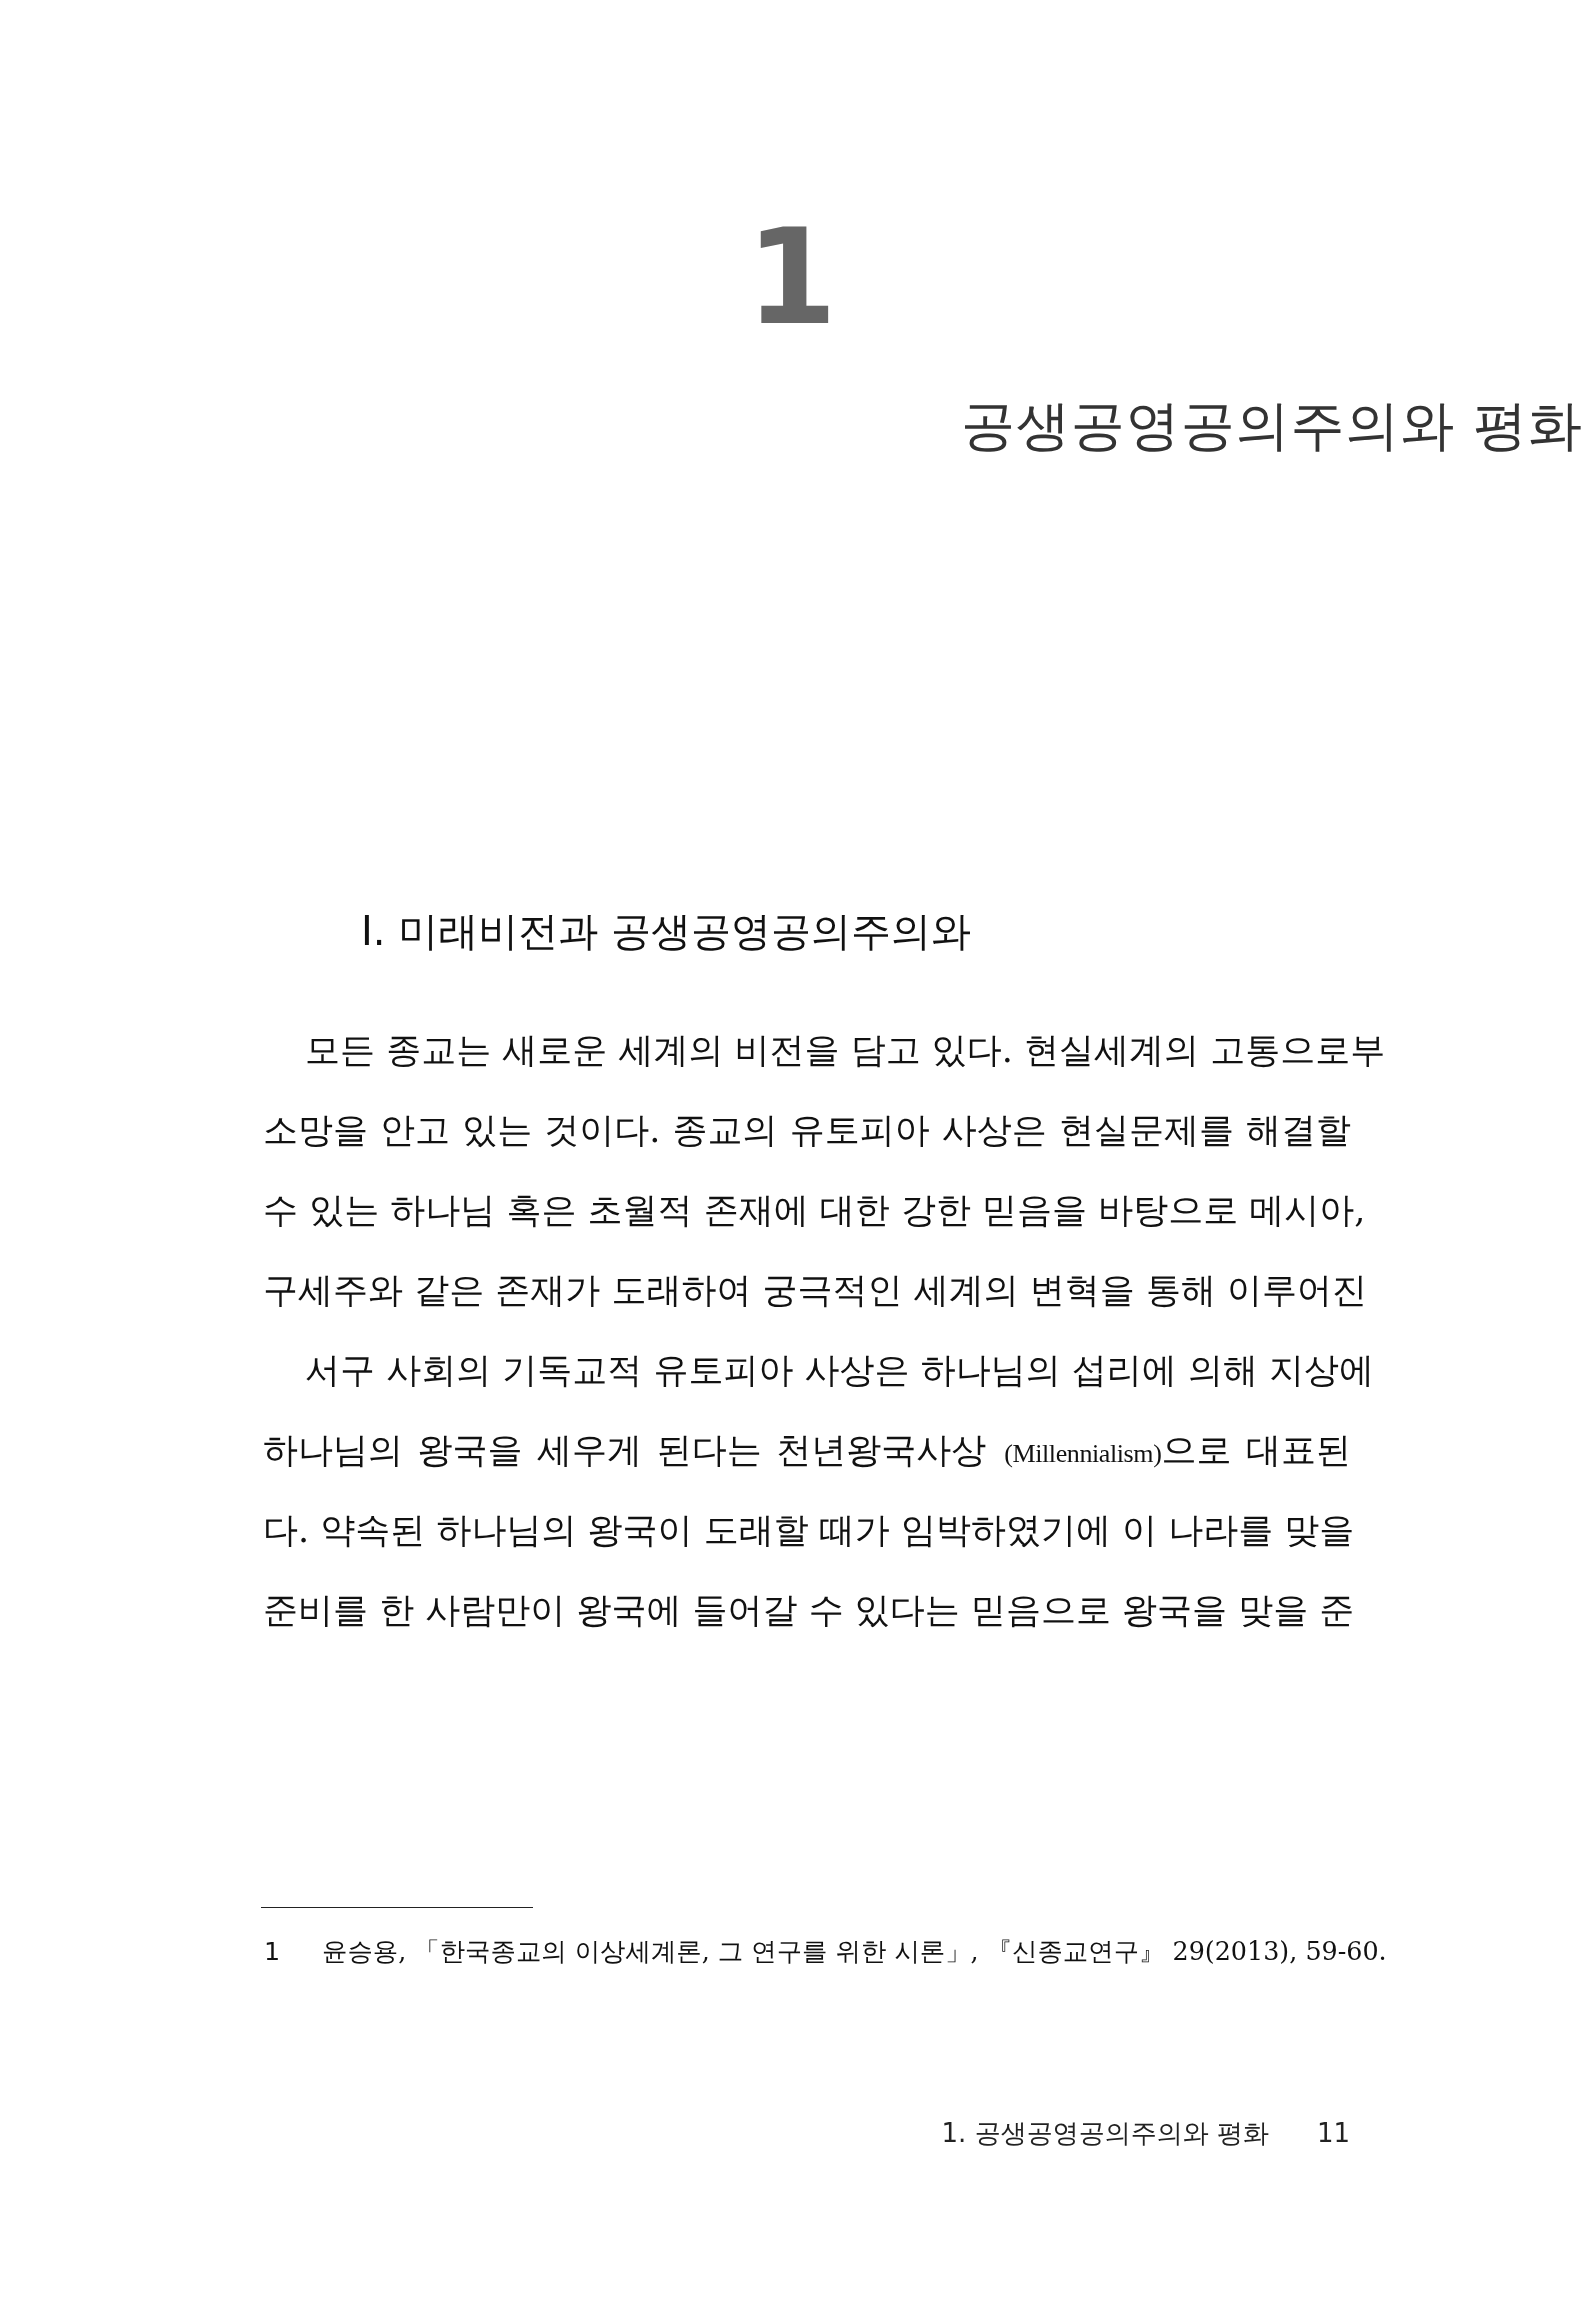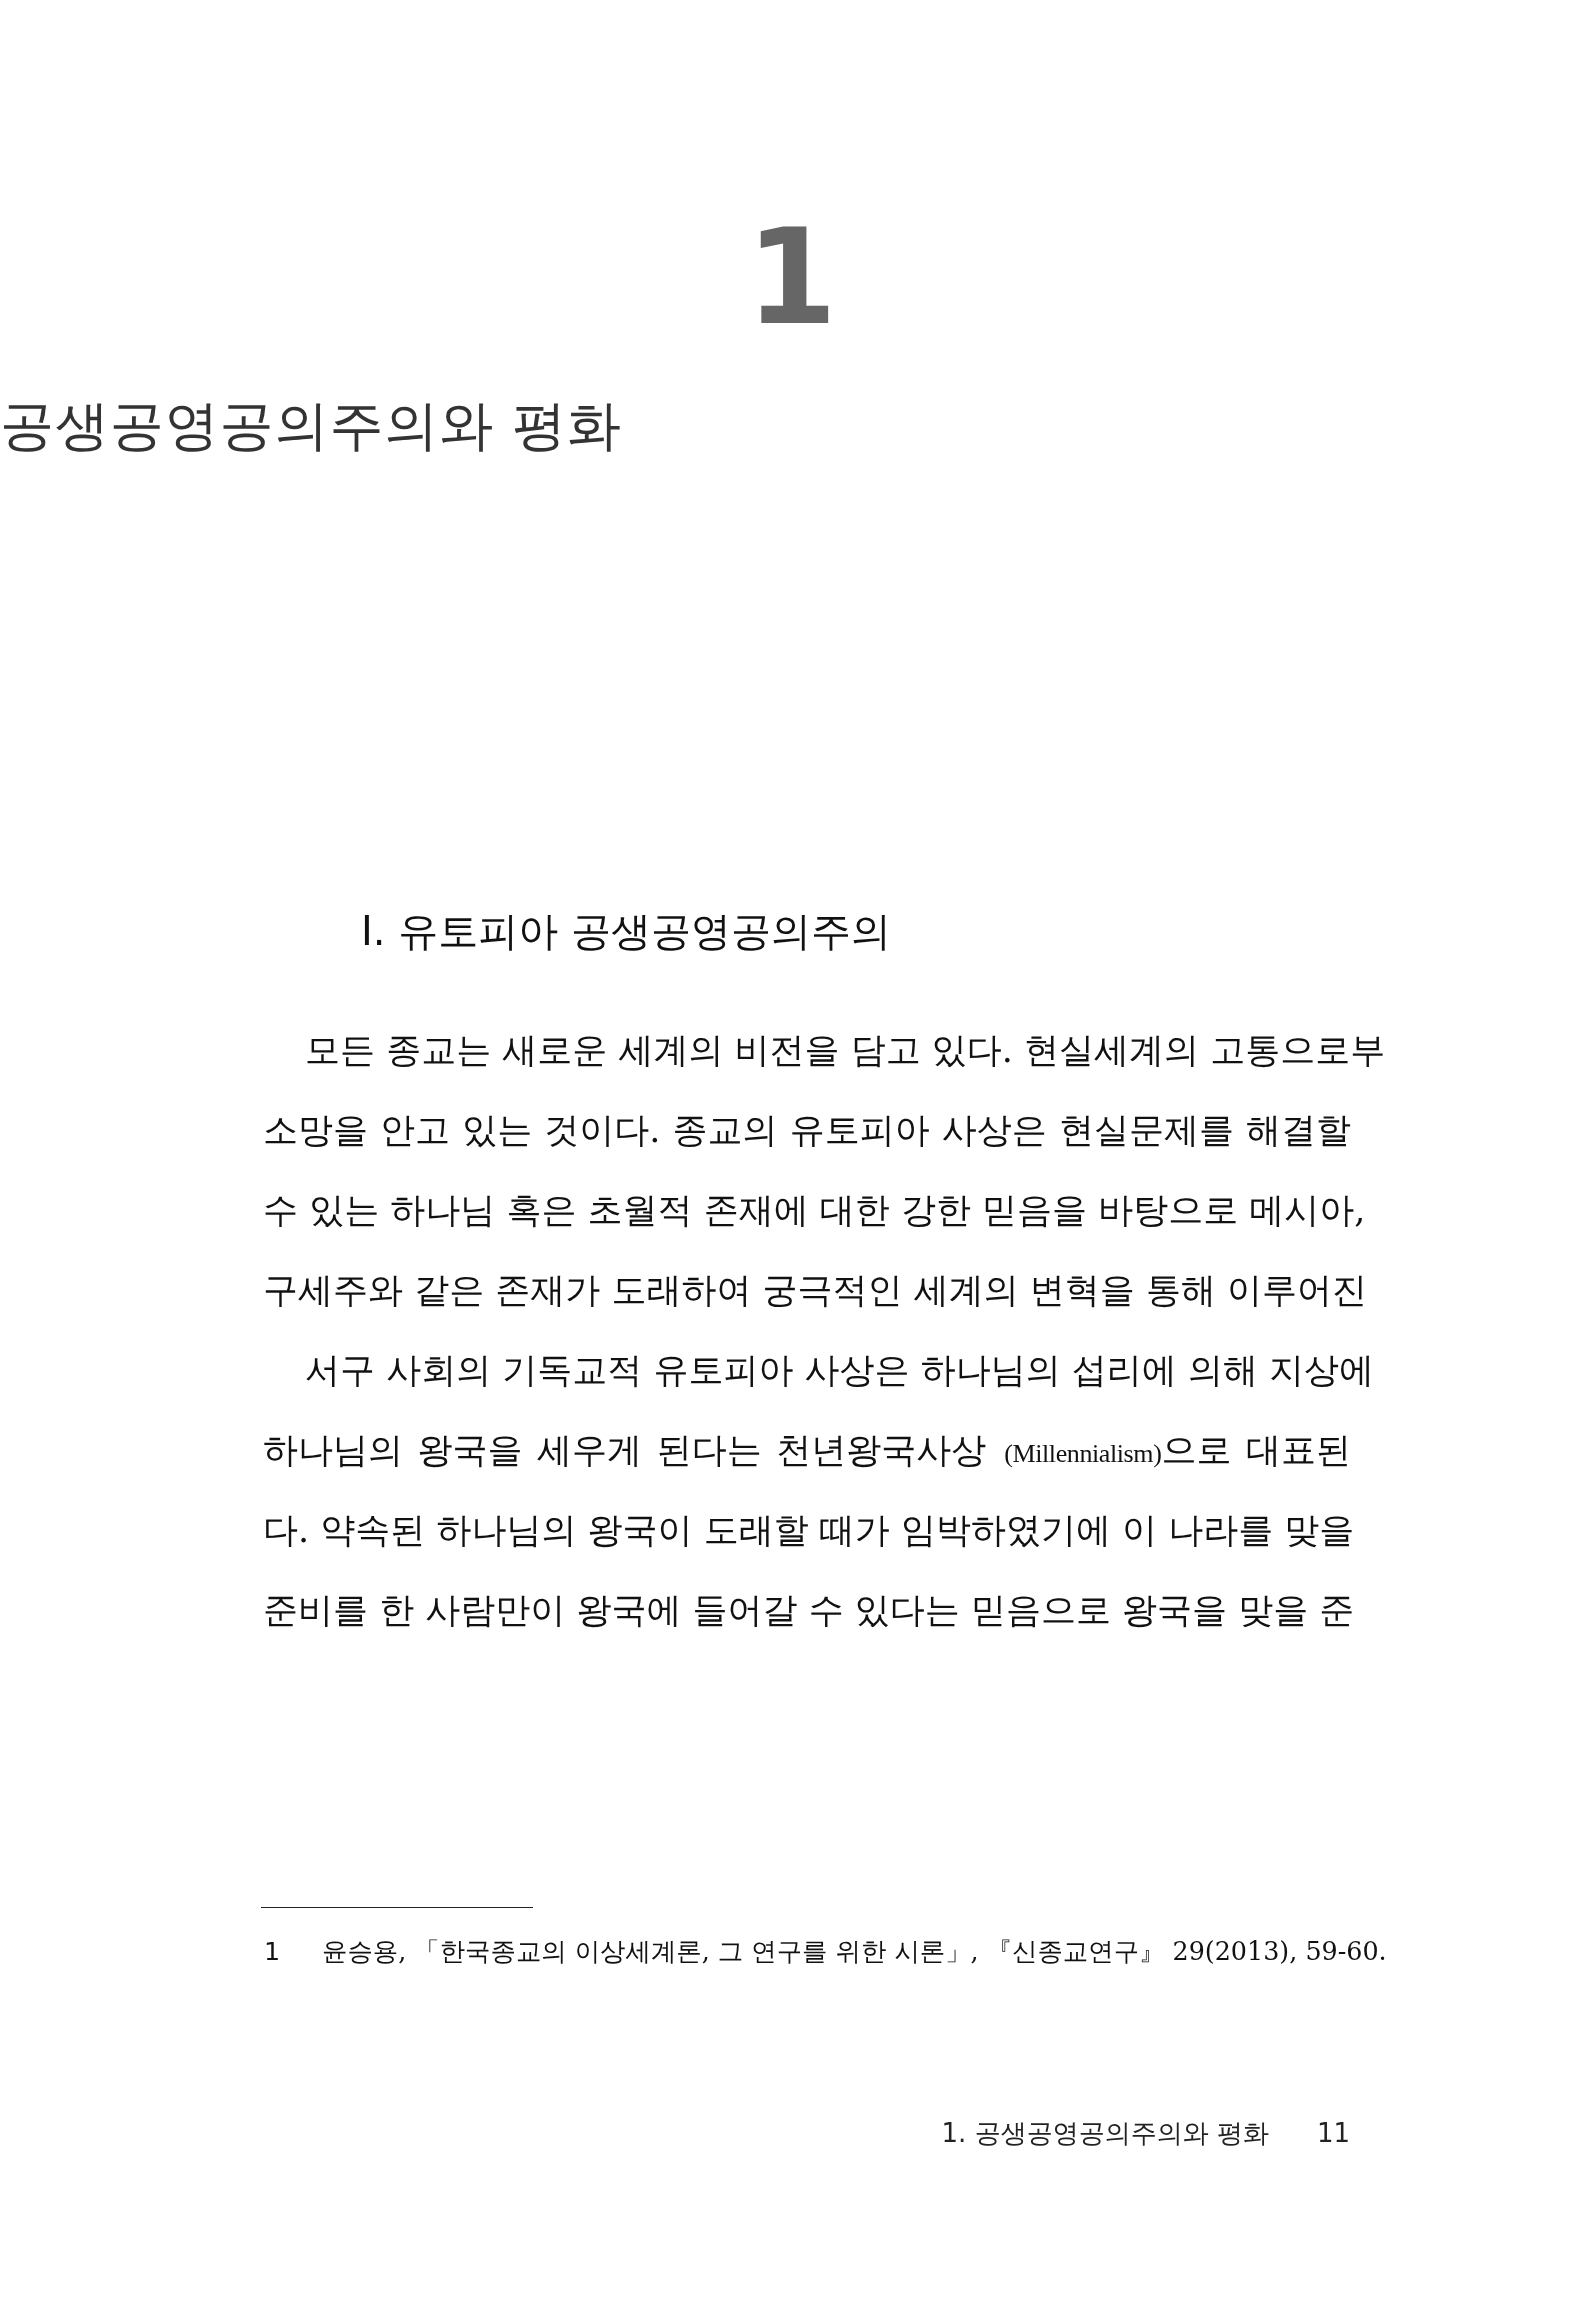--- a/index.html
+++ b/index.html
@@ -25,21 +25,21 @@
       font-weight: bold;
       font-size: 131px;
       line-height: 149px;
       color: #666666;
     }
     .chapter-title {
       position: absolute;
       left: 0;
       width: 1583px;
       top: 386px;
-      text-align: left;
+      text-align: right;
       font-size: 54px;
       line-height: 79px;
       color: #333333;
       letter-spacing: 0.9px;
     }
     .section-heading {
       position: absolute;
       left: 361px;
       top: 903px;
       font-family: "DejaVu Sans", "Liberation Sans", sans-serif;
@@ -122,21 +122,21 @@
       margin-left: 48px;
     }
   </style>
 </head>
 <body>
 
 <div class="chapter-number">1</div>
 
 <div class="chapter-title">공생공영공의주의와 평화</div>
 
-<div class="section-heading">Ⅰ. 유토피아 공생공영공의주의</div>
+<div class="section-heading">Ⅰ. 미래비전과 공생공영공의주의와</div>
 
 <div class="body-text">
 
   <div class="body-line indent">모든 종교는 새로운 세계의 비전을 담고 있다. 현실세계의 고통으로부</div>
   <div class="body-line">소망을 안고 있는 것이다. 종교의 유토피아 사상은 현실문제를 해결할</div>
   <div class="body-line">수 있는 하나님 혹은 초월적 존재에 대한 강한 믿음을 바탕으로 메시아,</div>
   <div class="body-line">구세주와 같은 존재가 도래하여 궁극적인 세계의 변혁을 통해 이루어진</div>
 
   <div class="body-line indent">서구 사회의 기독교적 유토피아 사상은 하나님의 섭리에 의해 지상에</div>
   <div class="body-line">

